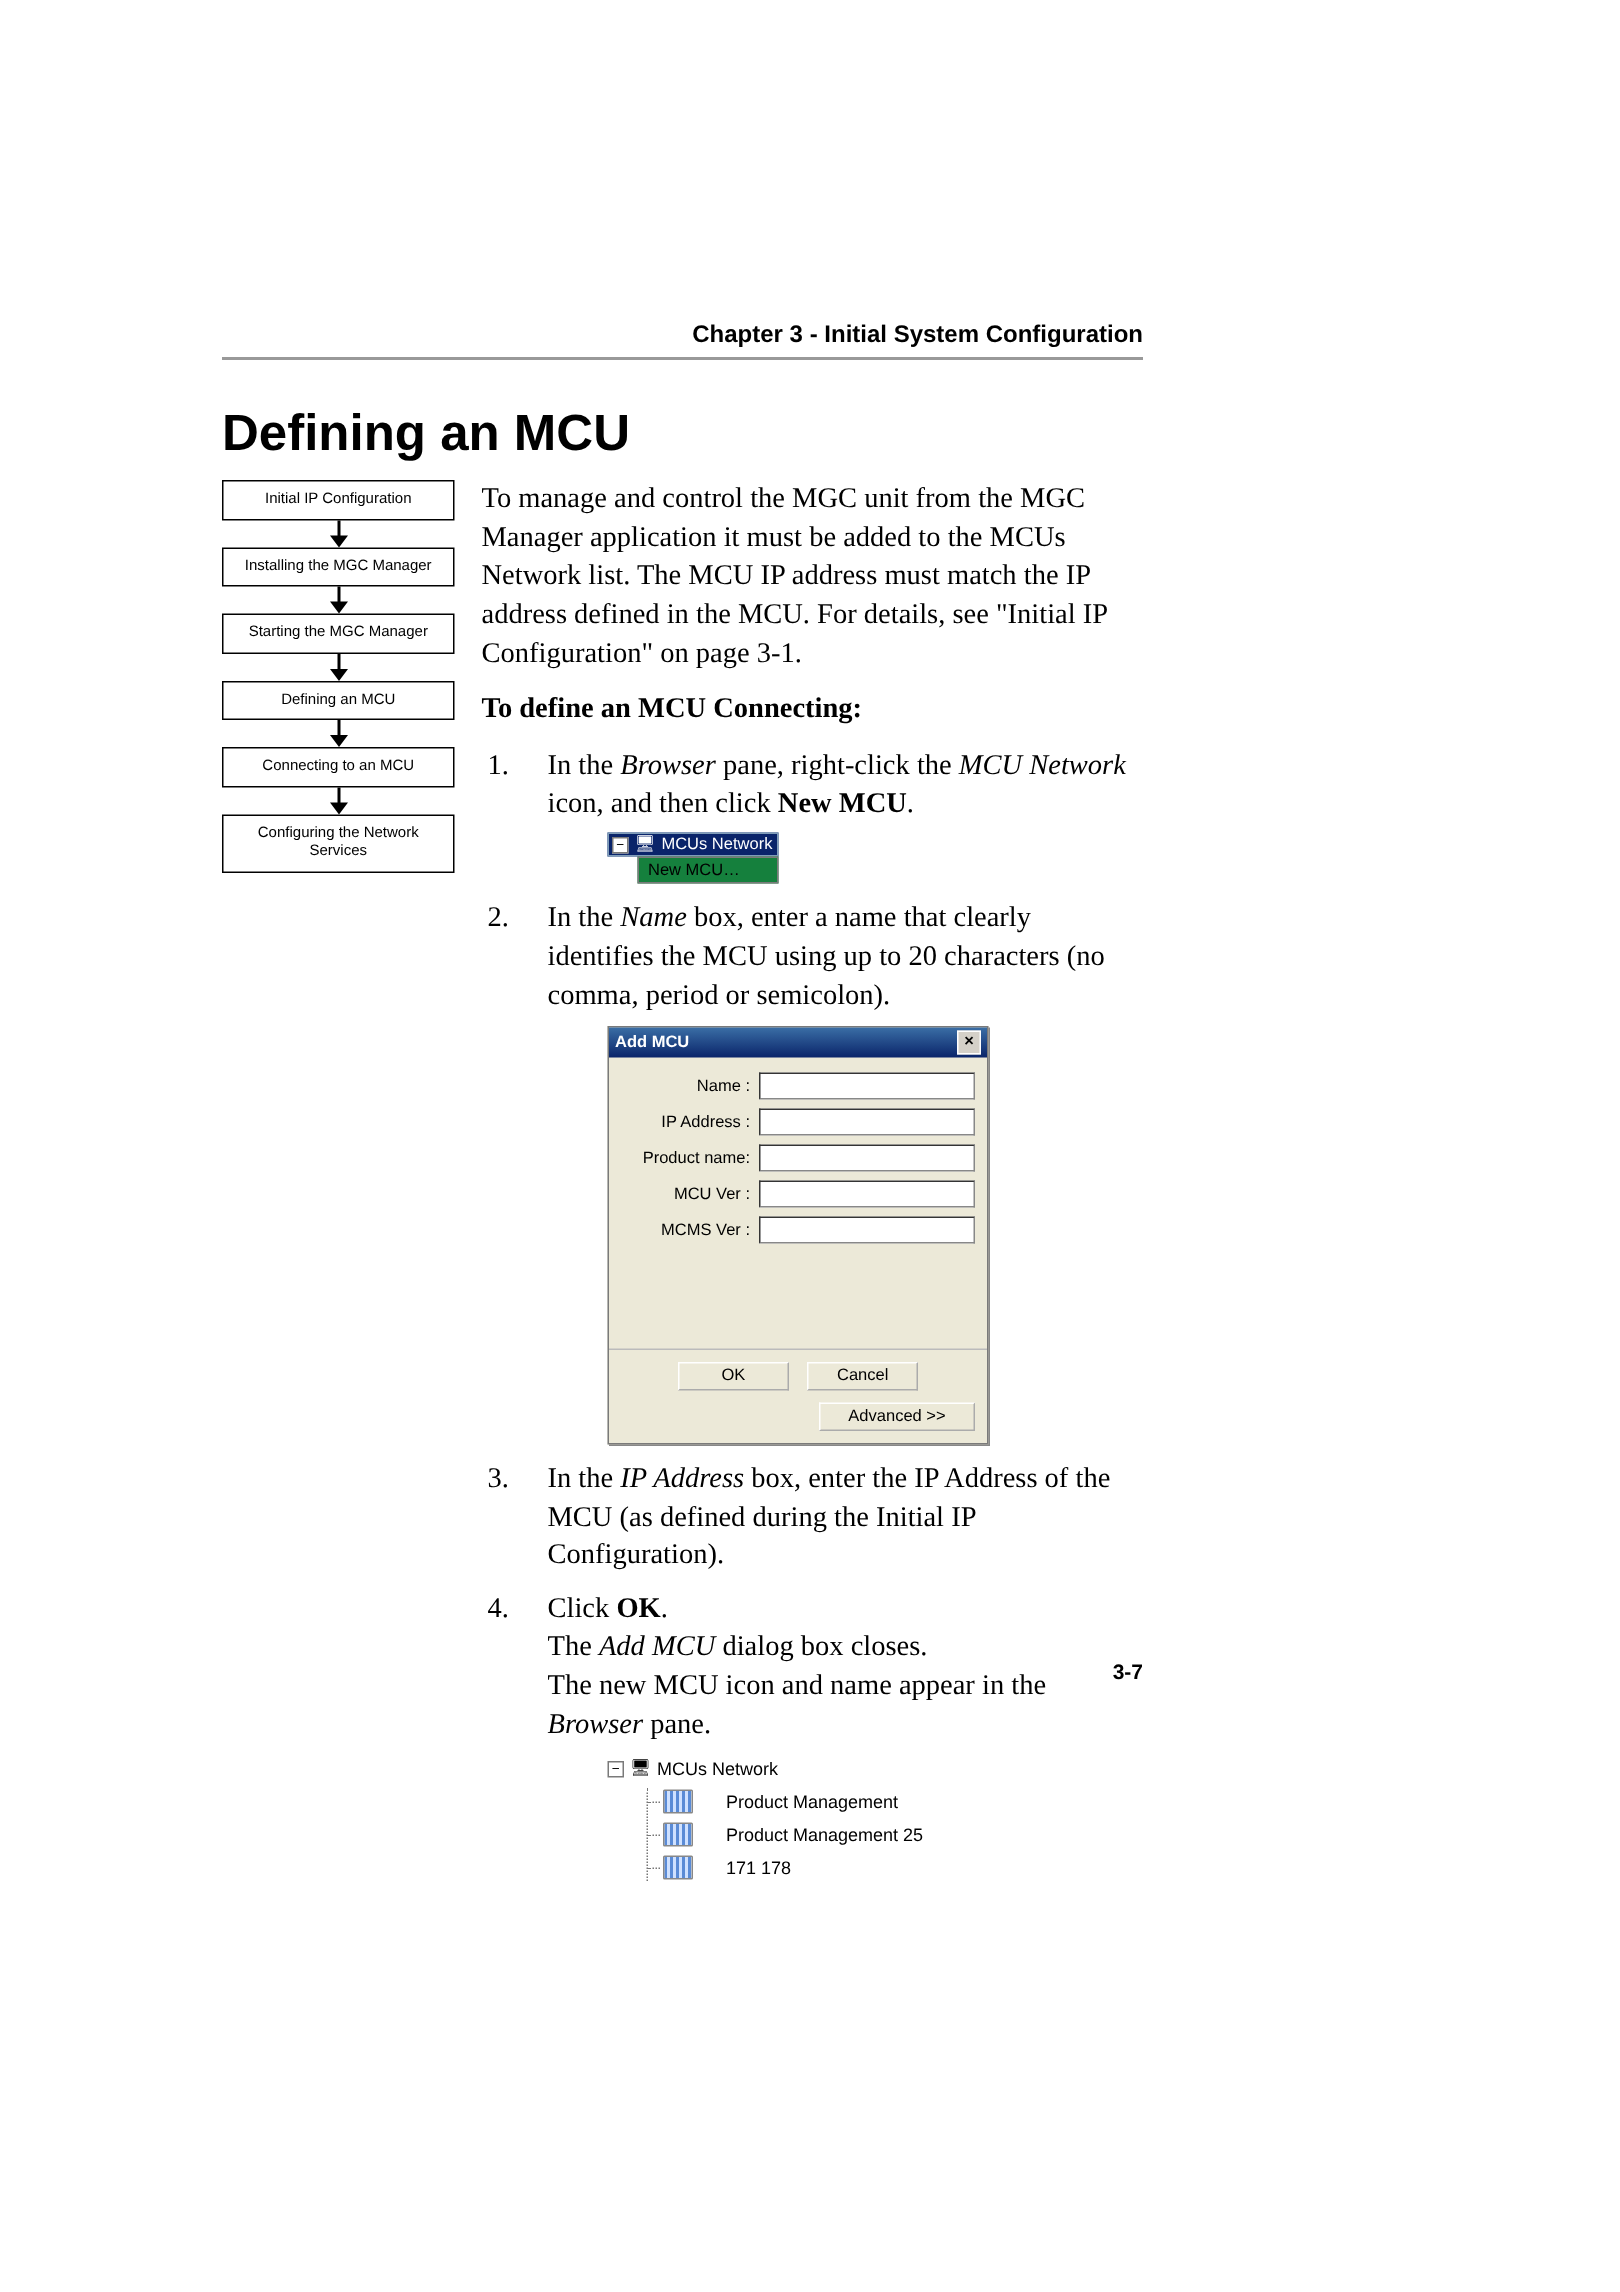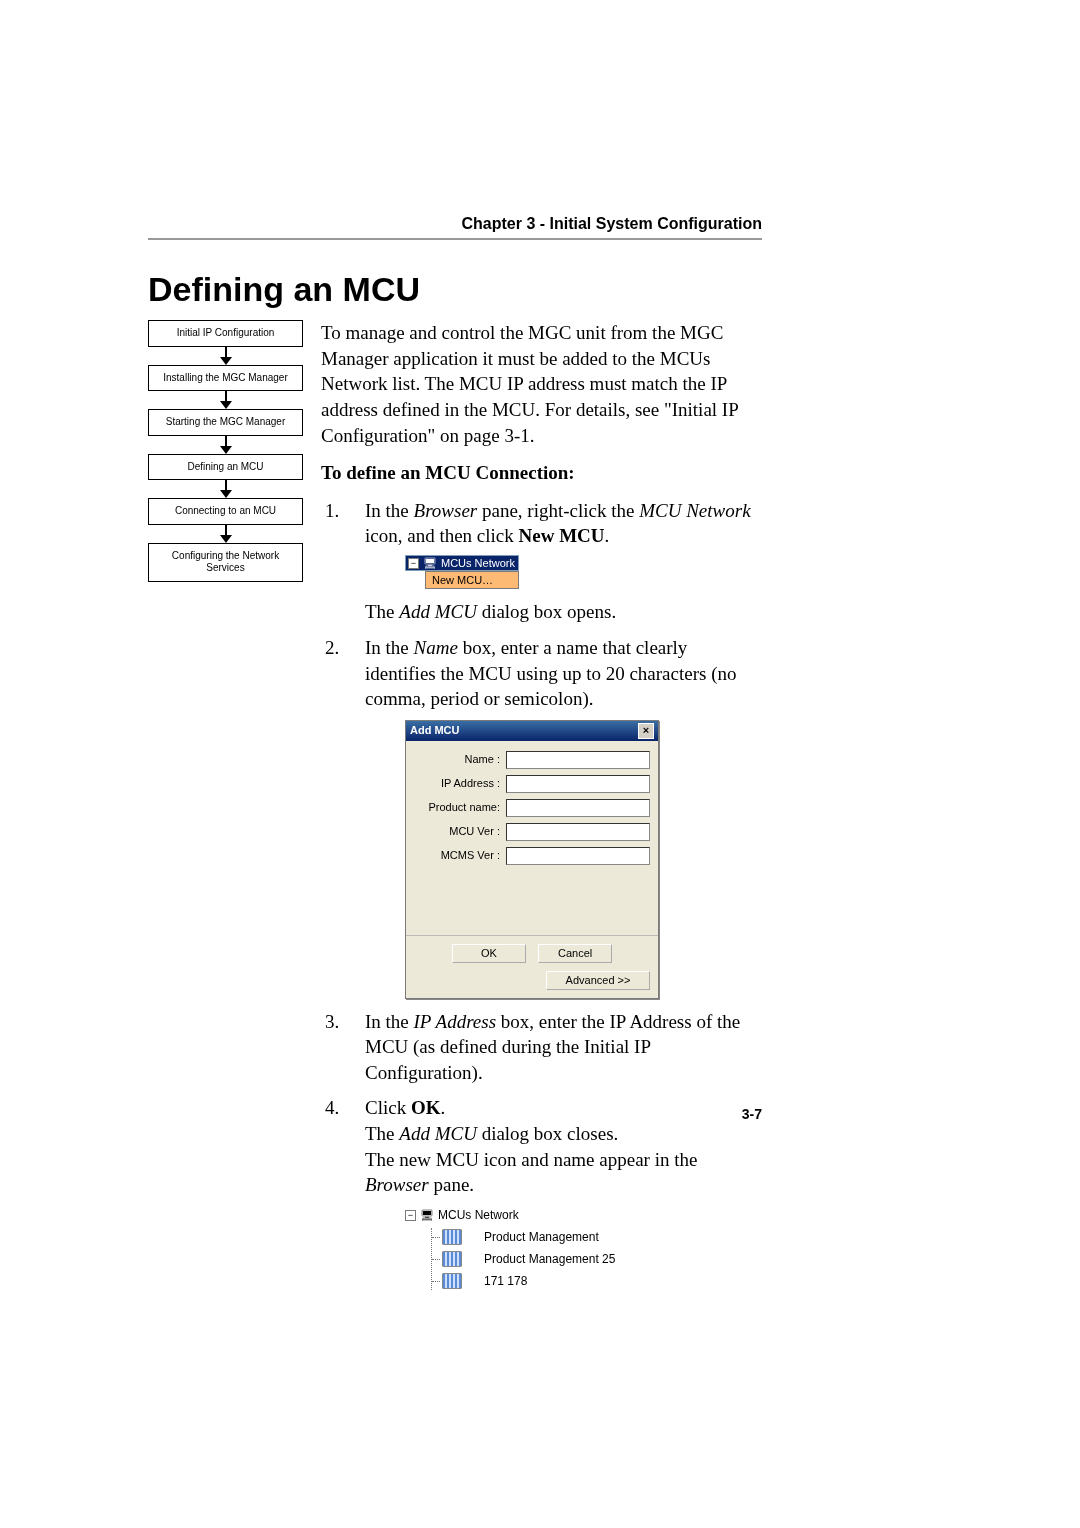--- a/index.html
+++ b/index.html
@@ -142,21 +142,21 @@
     font-size: 9px; line-height: 8px;
     text-align: center;
     flex: 0 0 auto;
   }
   .ctx-icon {
     display: inline-block;
     font-size: 11px;
   }
   .ctx-menu {
     border: 1px solid #7a7a7a;
-    background: #fdba74;
+    background: #15803d;
     padding: 2px 6px;
     margin-left: 20px;
     color: #000;
   }
 
   
   .dialog-shot {
     width: 252px;
     margin: 8px 0 10px 40px;
     font-family: Tahoma, Arial, sans-serif;
@@ -298,40 +298,37 @@
       <div class="arrow"></div>
       <div class="box">Connecting to an MCU</div>
       <div class="arrow"></div>
       <div class="box">Configuring the Network Services</div>
     </div>
 
     <div class="content">
 
       <p>To manage and control the MGC unit from the MGC Manager application it must be added to the MCUs Network list. The MCU IP address must match the IP address defined in the MCU. For details, see "Initial IP Configuration" on page 3-1.</p>
 
-      <p class="instr-head">To define an MCU Connection:</p>
+      <p class="instr-head">To define an MCU Connecting:</p>
 
       <ol class="steps">
 
         <li>
           <span>In the </span><span class="italic">Browser</span><span> pane, right-click the </span><span class="italic">MCU Network</span><span> icon, and then click </span><span class="bold">New MCU</span><span>.</span>
 
           
           <div class="ctx-shot">
             <div class="ctx-row1">
               <span class="expander">−</span>
               <span class="ctx-icon">🖥</span>
               <span>MCUs Network</span>
             </div>
             <div class="ctx-menu">New MCU…</div>
           </div>
 
-          <div>
-            <span>The </span><span class="italic">Add MCU</span><span> dialog box opens.</span>
-          </div>
         </li>
 
         <li>
           <span>In the </span><span class="italic">Name</span><span> box, enter a name that clearly identifies the MCU using up to 20 characters (no comma, period or semicolon).</span>
 
           
           <div class="dialog-shot">
             <div class="titlebar">
               <span>Add MCU</span>
               <span class="spacer"></span>

